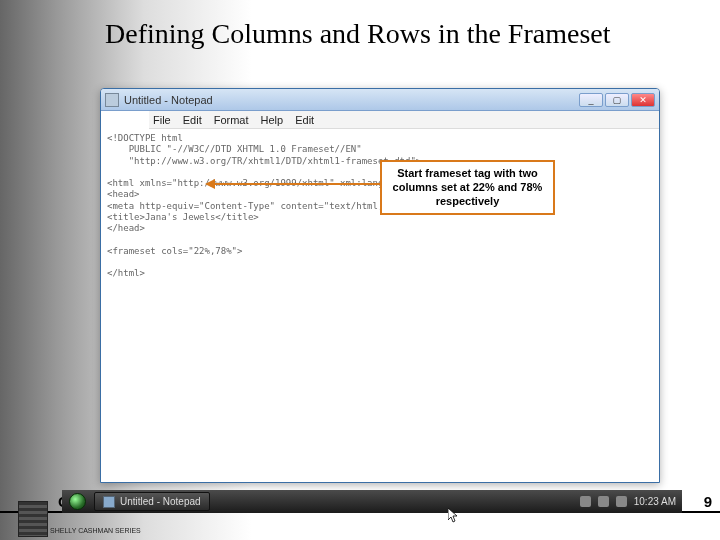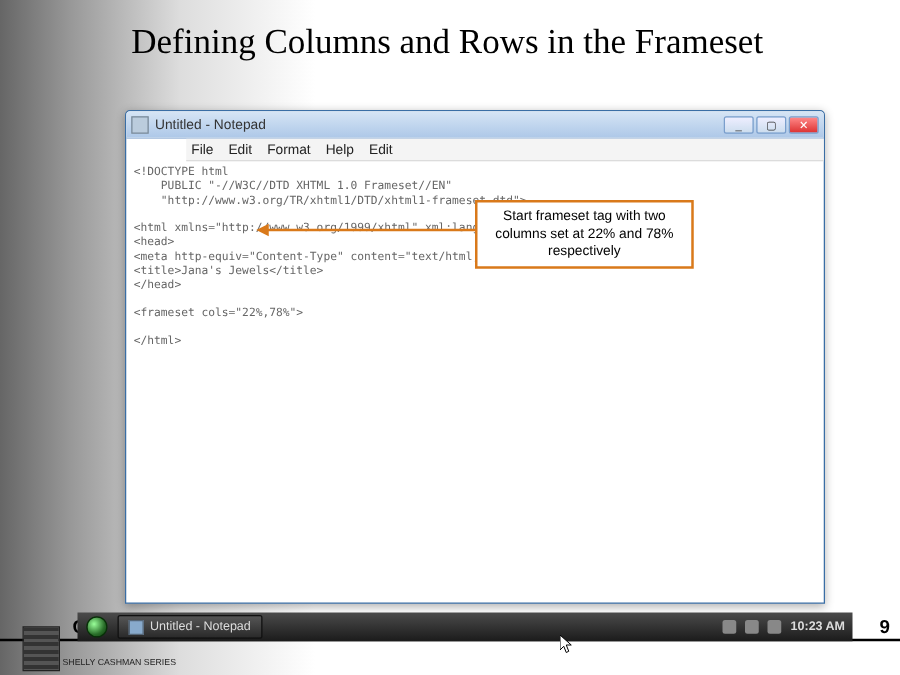--- a/index.html
+++ b/index.html
@@ -35,21 +35,21 @@
     margin-left: 48px;
   }
   .np-body {
     position: relative; padding: 4px 6px; font-family: "Lucida Console", monospace;
     font-size: 9px; color: #666; line-height: 1.25; white-space: pre; overflow: hidden;
     height: calc(100% - 40px);
   }
   .callout {
     position: absolute; left: 380px; top: 160px; width: 175px;
     border: 2px solid #d9791a; background: #fff; padding: 5px 7px;
-    font-size: 11px; font-weight: normal; color: #000; text-align: center; line-height: 1.25;
+    font-size: 11px; font-weight: bold; color: #000; text-align: center; line-height: 1.25;
   }
   .arrow {
     position: absolute; left: 213px; top: 183px; width: 170px; height: 2px;
     background: #d9791a;
   }
   .arrow::before {
     content: ""; position: absolute; left: -8px; top: -4px;
     border-right: 10px solid #d9791a; border-top: 5px solid transparent; border-bottom: 5px solid transparent;
   }
   .footer-strip {
@@ -82,21 +82,21 @@
     background: radial-gradient(circle at 35% 35%, #9f9, #2a6e2a 60%, #0a3a0a);
     border: 1px solid #083008;
   }
   .task-btn {
     height: 19px; margin: 0 2px; padding: 0 8px;
     background: linear-gradient(#555,#2a2a2a); border: 1px solid #111; border-radius: 2px;
     display: flex; align-items: center; gap: 5px;
   }
   .task-btn .ticon { width: 12px; height: 12px; background: #8ac; border: 1px solid #567; }
   .task-spacer { flex: 1; }
-  .tray { display: flex; align-items: center; gap: 7px; padding: 0 6px; font-weight: bold; }
+  .tray { display: flex; align-items: center; gap: 7px; padding: 0 6px; }
   .tray .ticon { width: 11px; height: 11px; background: #888; border-radius: 2px; }
   .tray .time { font-size: 10px; }
   .cursor {
     position: absolute; left: 448px; top: 508px; width: 11px; height: 16px; pointer-events: none;
   }
   .cursor svg { width: 11px; height: 16px; }
 </style>
 </head>
 <body>
 

